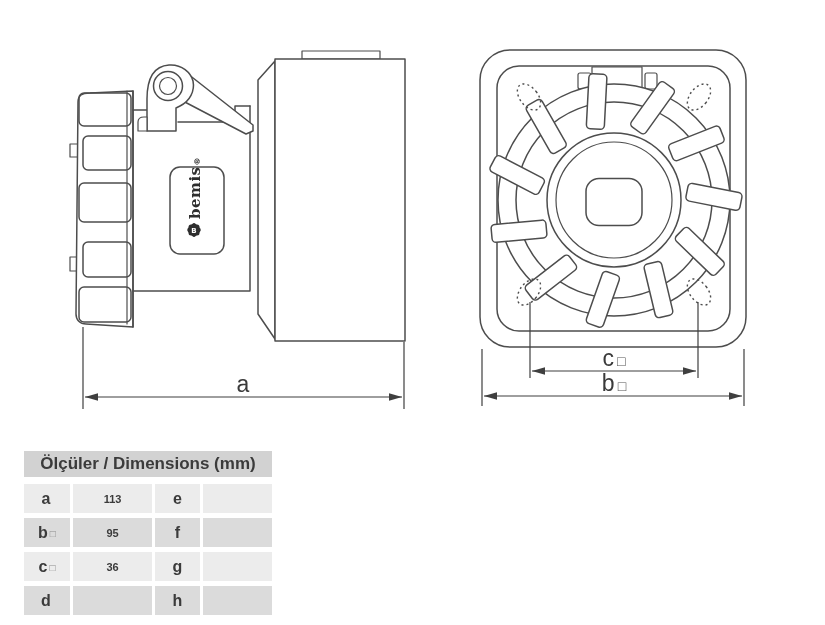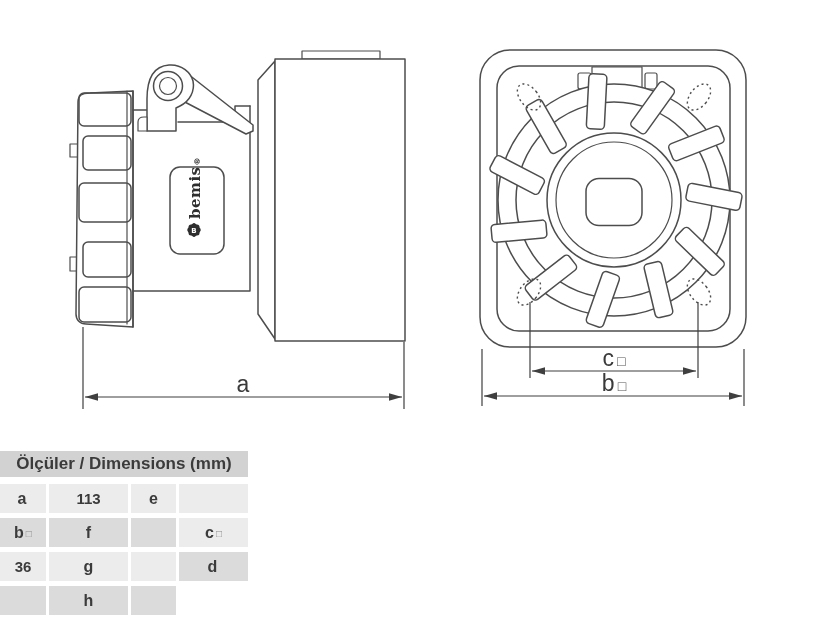--- a/index.html
+++ b/index.html
@@ -12,27 +12,27 @@
   .dot{stroke:#4d4d4d;stroke-width:1.4;fill:none;stroke-dasharray:2 3;}
   .dim{stroke:#3f3f3f;stroke-width:1.2;fill:none;}
   .dimhead{fill:#3f3f3f;stroke:none;}
   .dimtext{font-family:"Liberation Sans","DejaVu Sans",sans-serif;font-size:23px;fill:#3a3a3a;}
   .dimtext .sqt{font-size:14px;fill:#555;}
   .brandtext{font-family:"DejaVu Serif","Liberation Serif",serif;font-weight:bold;
              font-size:15px;fill:#2e2e2e;letter-spacing:.5px;}
   .logoB{font-family:"DejaVu Sans",sans-serif;font-weight:bold;font-size:7px;fill:#ffffff;}
 
   
-  .dim-table{position:absolute;left:0;top:451px;width:248px;}
+  .dim-table{position:absolute;left:24px;top:451px;width:248px;}
   .t-header{height:26px;background:#d2d2d2;color:#3b3b3b;font-weight:bold;font-size:17px;
             display:flex;align-items:center;justify-content:center;margin-bottom:7px;}
   .t-grid{display:grid;grid-template-columns:46px 79px 45px 69px;column-gap:3px;row-gap:5px;}
   .cell{height:29px;display:flex;align-items:center;justify-content:center;
         color:#3b3b3b;font-weight:bold;font-size:16px;}
-  .cell.val{font-size:15px;}
+  .cell.val{font-size:11px;}
   .r-light{background:#ececec;}
   .r-dark{background:#dbdbdb;}
   .sq{font-size:10px;color:#8d8d8d;margin-left:2px;position:relative;top:1px;font-weight:normal;}
 </style>
 </head>
 <body>
 
 <div id="stage">
 
   <svg width="825" height="445" viewBox="0 0 825 445">
@@ -165,20 +165,21 @@
       <div class="cell r-light val">113</div>
       <div class="cell r-light">
           <span>e</span>
         </div>
       <div class="cell r-light val"></div>
 
       <div class="cell r-dark">
           <span>b</span>
           <span class="sq">□</span>
         </div>
+      <div class="cell r-dark val">95</div>
       <div class="cell r-dark">
           <span>f</span>
         </div>
       <div class="cell r-dark val"></div>
 
       <div class="cell r-light">
           <span>c</span>
           <span class="sq">□</span>
         </div>
       <div class="cell r-light val">36</div>

